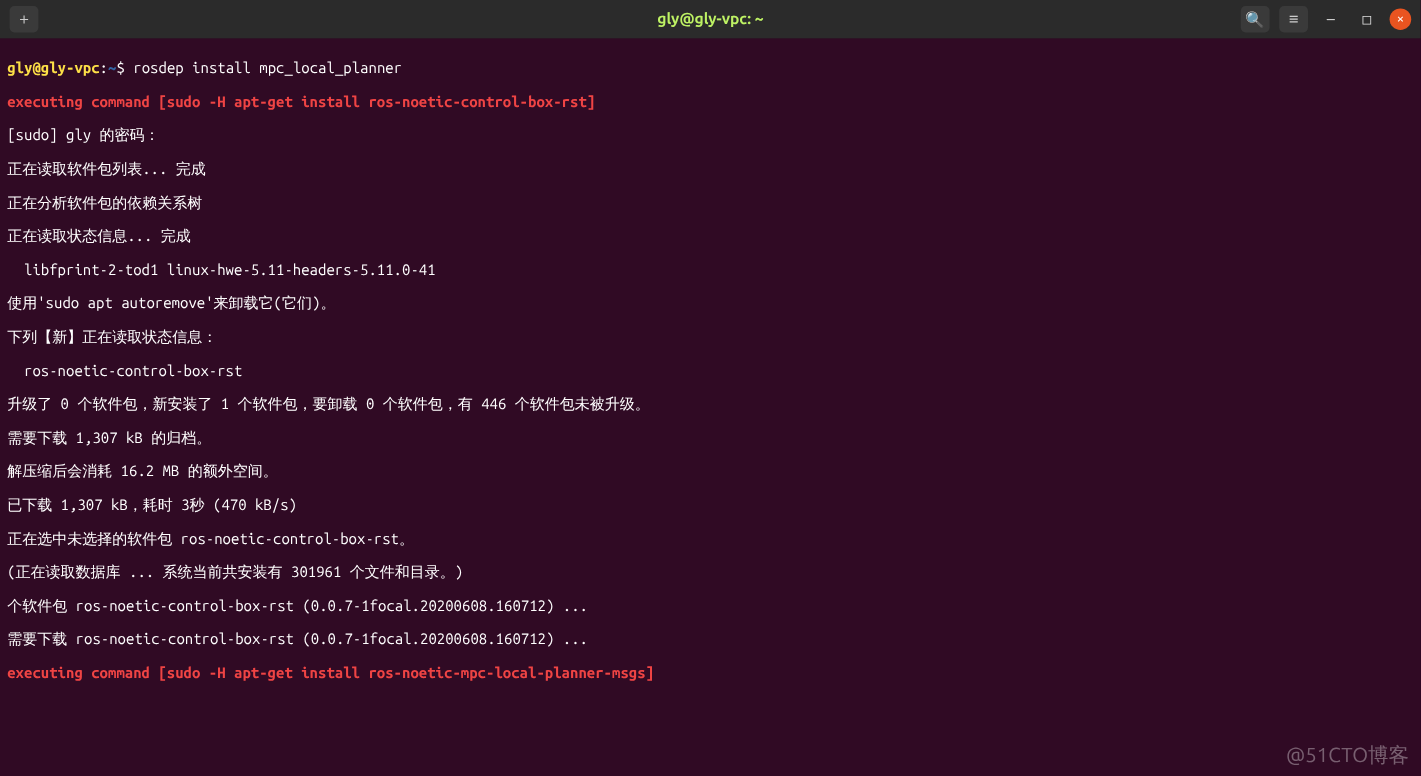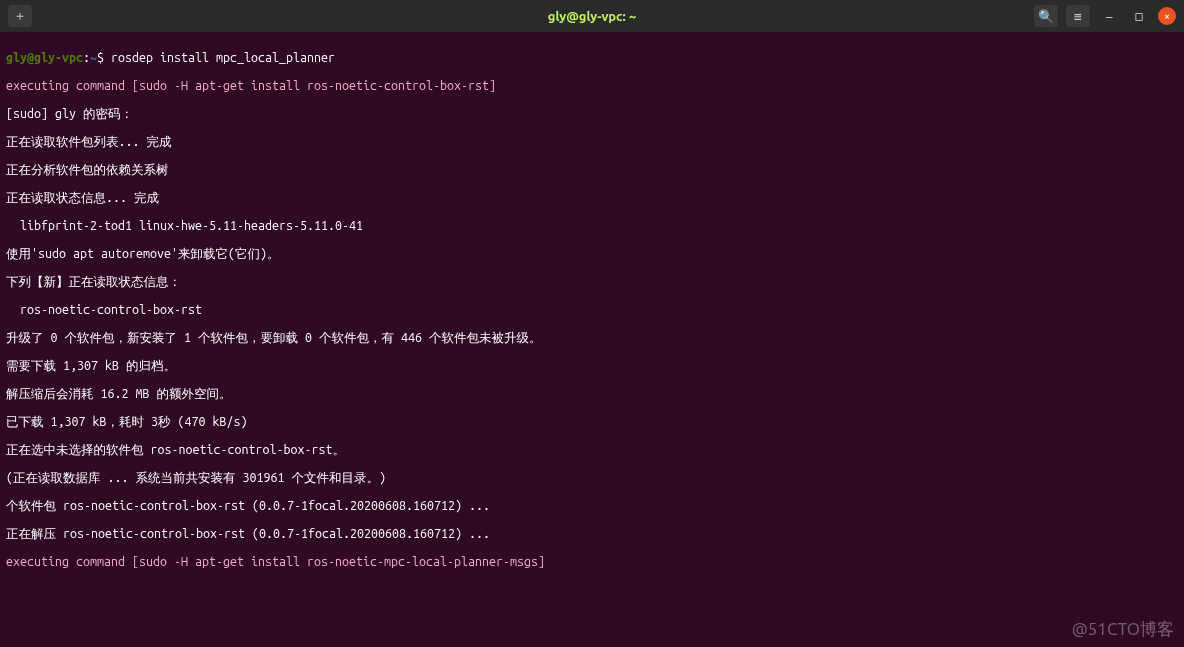--- a/index.html
+++ b/index.html
@@ -48,24 +48,24 @@
   }
   .terminal {
     padding: 4px 6px;
     line-height: 14px;
     white-space: pre;
     background:#300a24;
     height: calc(100% - 32px);
     overflow:hidden;
   }
   .line { white-space: pre-wrap; word-break: break-all; }
-  .prompt-user { color:#4d7c0f; font-weight:bold; }
+  .prompt-user { color:#fde047; font-weight:bold; }
   .prompt-colon { color:#fff; }
   .prompt-path { color:#3465a4; font-weight:bold; }
-  .bold { font-weight:normal; color:#f9a8d4; }
+  .bold { font-weight:bold; color:#ef4444; }
   .watermark {
     position:absolute; right:10px; bottom:6px;
     color:rgba(255,255,255,0.35);
     font-family:"Ubuntu",sans-serif; font-size:17px;
   }
 </style>
 </head>
 <body>
 
 <div class="titlebar">
@@ -103,21 +103,21 @@
 <div class="line">使用'sudo apt autoremove'来卸载它(它们)。</div>
 <div class="line">下列【新】正在读取状态信息：</div>
 <div class="line">  ros-noetic-control-box-rst</div>
 <div class="line">升级了 0 个软件包，新安装了 1 个软件包，要卸载 0 个软件包，有 446 个软件包未被升级。</div>
 <div class="line">需要下载 1,307 kB 的归档。</div>
 <div class="line">解压缩后会消耗 16.2 MB 的额外空间。</div>
 <div class="line">已下载 1,307 kB，耗时 3秒 (470 kB/s)</div>
 <div class="line">正在选中未选择的软件包 ros-noetic-control-box-rst。</div>
 <div class="line">(正在读取数据库 ... 系统当前共安装有 301961 个文件和目录。)</div>
 <div class="line">个软件包 ros-noetic-control-box-rst (0.0.7-1focal.20200608.160712) ...</div>
-<div class="line">正在解压 ros-noetic-control-box-rst (0.0.7-1focal.20200608.160712) ...</div>
+<div class="line">需要下载 ros-noetic-control-box-rst (0.0.7-1focal.20200608.160712) ...</div>
 <div class="line bold">executing command [sudo -H apt-get install ros-noetic-mpc-local-planner-msgs]</div>
 
 
 
 
 
 
 
 
 

